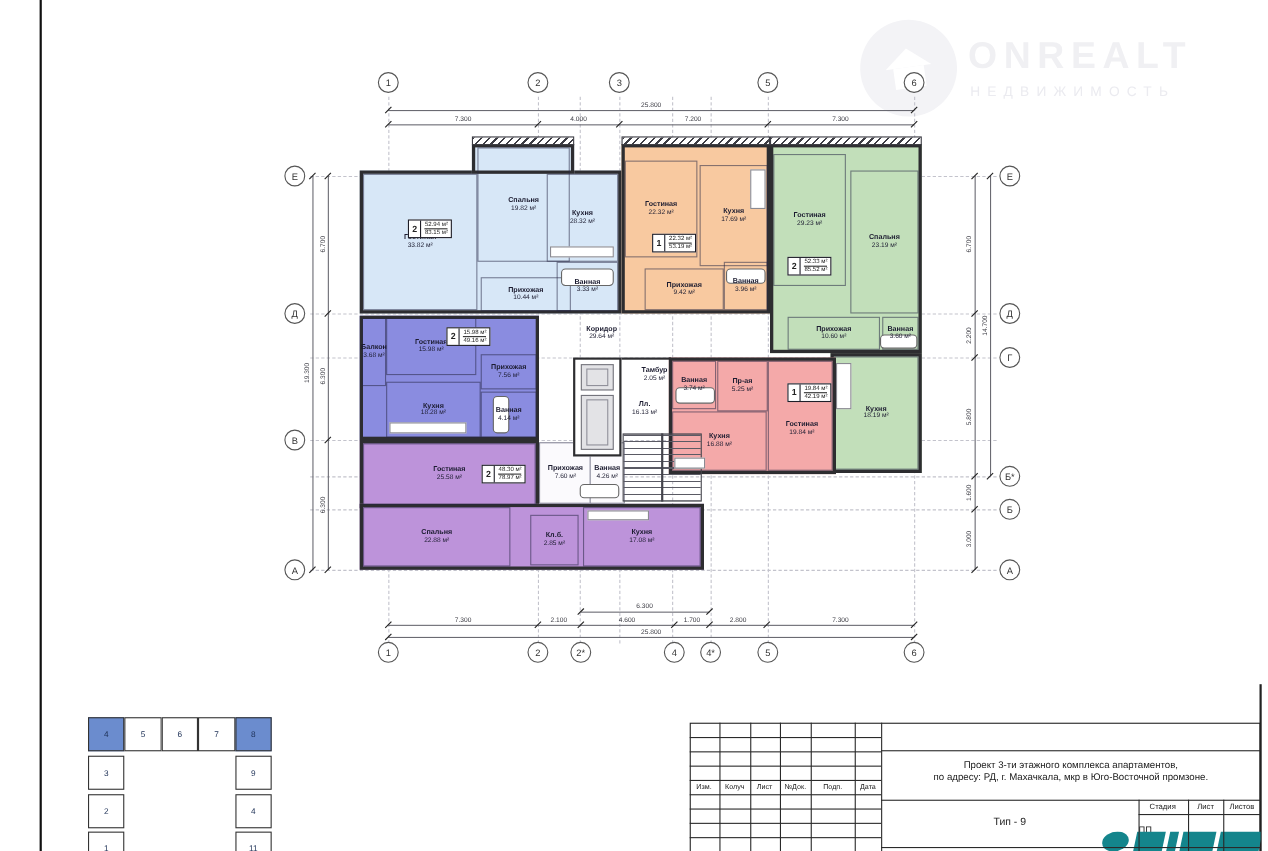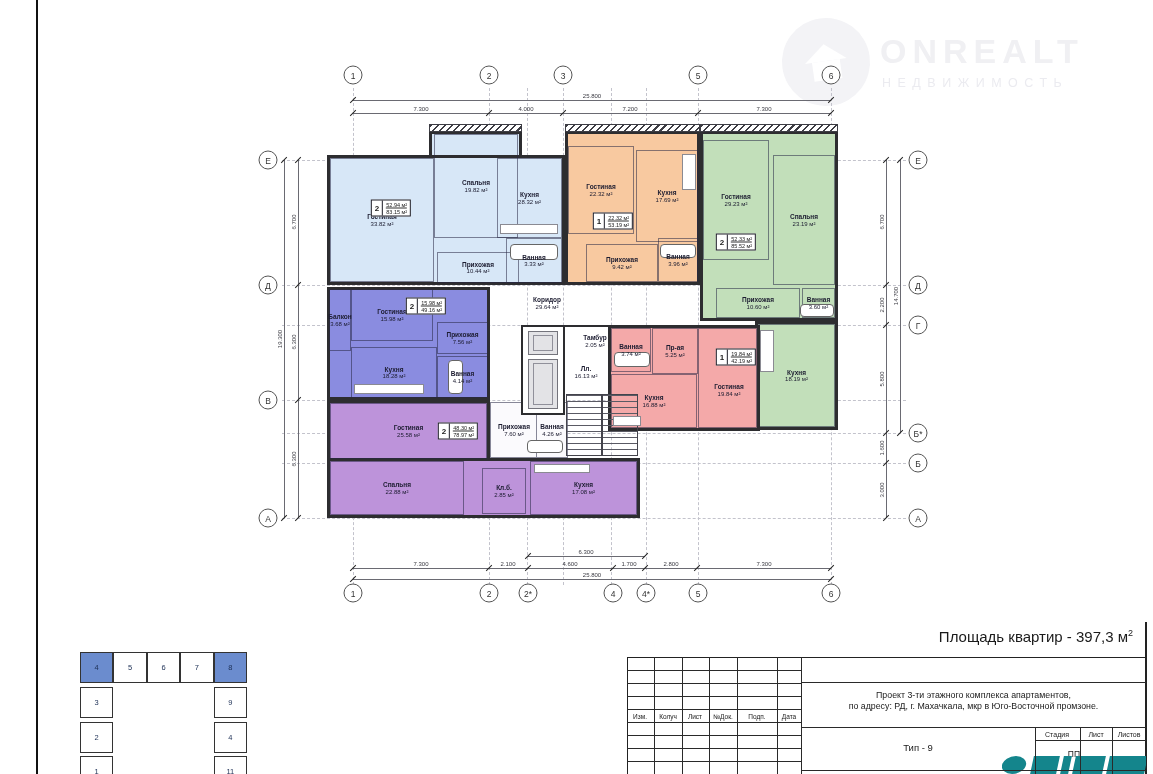--- a/index.html
+++ b/index.html
@@ -51,21 +51,21 @@
   .dim-label-v{font-size:6px;color:#3a3a42;transform:translate(-50%,-50%) rotate(-90deg);white-space:nowrap;z-index:6;}
   
   .total-area{left:905px;top:628px;width:228px;text-align:right;font-size:15px;color:#1a1a1a;z-index:7;}
   .total-area sup{font-size:9px;}
   #titleblock{z-index:7;}
   .tb-outer{left:627px;top:657px;width:519px;height:120px;border:1.6px solid #222;}
   .tb-line-thin{background:#555;}
   .tb-text{color:#1a1a1a;white-space:nowrap;}
   .tb-proj{left:801px;width:345px;text-align:center;font-size:8.8px;}
   .tb-type{left:801px;top:742px;width:234px;text-align:center;font-size:9.5px;}
-  .tb-stage-val{left:1035px;top:749px;width:45px;text-align:right;font-size:8.5px;}
+  .tb-stage-val{left:1035px;top:749px;width:45px;text-align:left;font-size:8.5px;}
   .tb-head{transform:translate(-50%,-50%);font-size:6.5px;color:#1a1a1a;white-space:nowrap;}
   .tb-stage-head{transform:translate(-50%,-50%);font-size:7px;color:#1a1a1a;white-space:nowrap;}
   .logo-frag{left:1002px;top:756px;width:144px;height:18px;overflow:hidden;}
   .logo-shape{position:absolute;top:0;height:18px;}
   
   #keyplan{z-index:7;}
   .kp-cell{border:1px solid #333;background:#fff;display:flex;align-items:center;justify-content:center;
            font-size:7.5px;color:#1c2f55;}
 </style>
 </head>
@@ -414,23 +414,20 @@
       <div class="abs axis-circle" style="left: 268px; top: 400px;">В</div>
       <div class="abs axis-circle" style="left: 268px; top: 518px;">А</div>
       <div class="abs axis-circle" style="left: 918px; top: 160px;">Е</div>
       <div class="abs axis-circle" style="left: 918px; top: 285px;">Д</div>
       <div class="abs axis-circle" style="left: 918px; top: 325px;">Г</div>
       <div class="abs axis-circle" style="left: 918px; top: 433px;">Б*</div>
       <div class="abs axis-circle" style="left: 918px; top: 463px;">Б</div>
       <div class="abs axis-circle" style="left: 918px; top: 518px;">А</div>
     </div>
 
-  <div class="abs total-area">
-    <span>Площадь квартир - 397,3 м</span><sup>2</sup>
-  </div>
 
   <div id="titleblock">
     <div class="abs tb-outer"></div>
     <div class="abs tb-text tb-proj" style="top:690px;">Проект 3-ти этажного комплекса апартаментов,</div>
     <div class="abs tb-text tb-proj" style="top:701px;">по адресу: РД, г. Махачкала, мкр в Юго-Восточной промзоне.</div>
     <div class="abs tb-text tb-type">Тип - 9</div>
     <div class="abs tb-text tb-stage-val">ПП</div>
     <div class="abs logo-frag">
         <div class="logo-shape" style="left: 0px; width: 24px; border-radius: 50%; background: rgb(20, 133, 140); transform: skewX(-12deg);"></div>
         <div class="logo-shape" style="left: 30px; width: 26px; border-radius: 0px; background: rgb(20, 133, 140); transform: skewX(-12deg);"></div>

